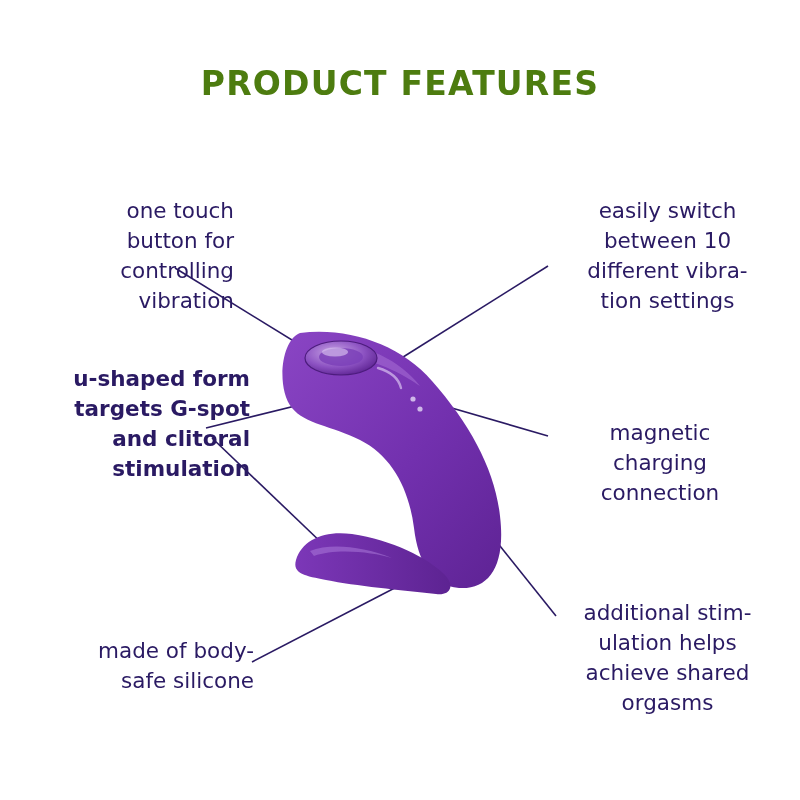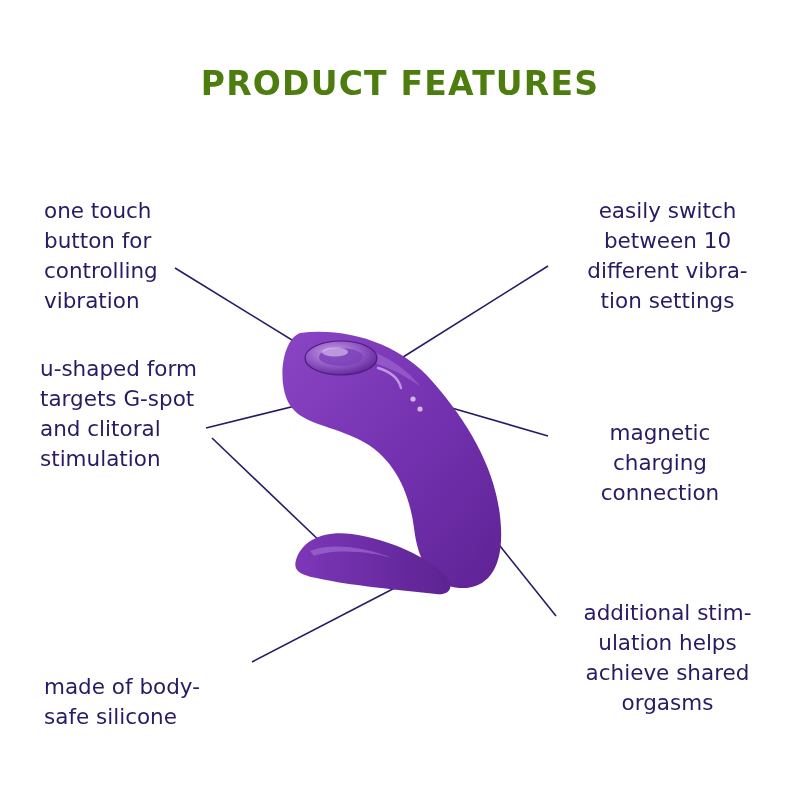--- a/index.html
+++ b/index.html
@@ -33,21 +33,21 @@
     margin-top: 16px;
   }
   .callout {
     position: absolute;
     font-family: "DejaVu Sans", sans-serif;
     font-size: 21.5px;
     line-height: 30px;
     color: #2a1a63;
     white-space: pre-line;
   }
-  .callout.left { text-align: left; }
+  .callout.left { text-align: right; }
   .callout.right { text-align: center; }
   #svg-lines {
     position: absolute;
     top: 0; left: 0;
     width: 800px;
     height: 800px;
     pointer-events: none;
   }
   #product {
     position: absolute;
@@ -132,27 +132,27 @@
     <circle cx="420" cy="409" r="2.6" fill="#d8c6ee" opacity="0.9"></circle>
 
     <path d="M378,368 C392,372 399,380 401,388" fill="none" stroke="#cdb0e8" stroke-width="2.4" stroke-linecap="round" opacity="0.8"></path>
   </svg>
 
   <div class="callout left" style="left:44px; top:196px; width:190px;">one touch
 button for
 controlling
 vibration</div>
 
-  <div class="callout left" style="left:40px; top:354px; width:210px;">u-shaped form
+  <div class="callout left" style="left:40px; top:364px; width:210px;font-weight:bold;">u-shaped form
 targets G-spot
 and clitoral
 stimulation</div>
 
 
-  <div class="callout left" style="left:44px; top:672px; width:210px;">made of body-
+  <div class="callout left" style="left:44px; top:636px; width:210px;">made of body-
 safe  silicone</div>
 
   <div class="callout right" style="left:560px; top:196px; width:215px;">easily switch
 between 10
 different vibra-
 tion settings</div>
 
   <div class="callout right" style="left:560px; top:598px; width:215px;">additional stim-
 ulation helps
 achieve shared

